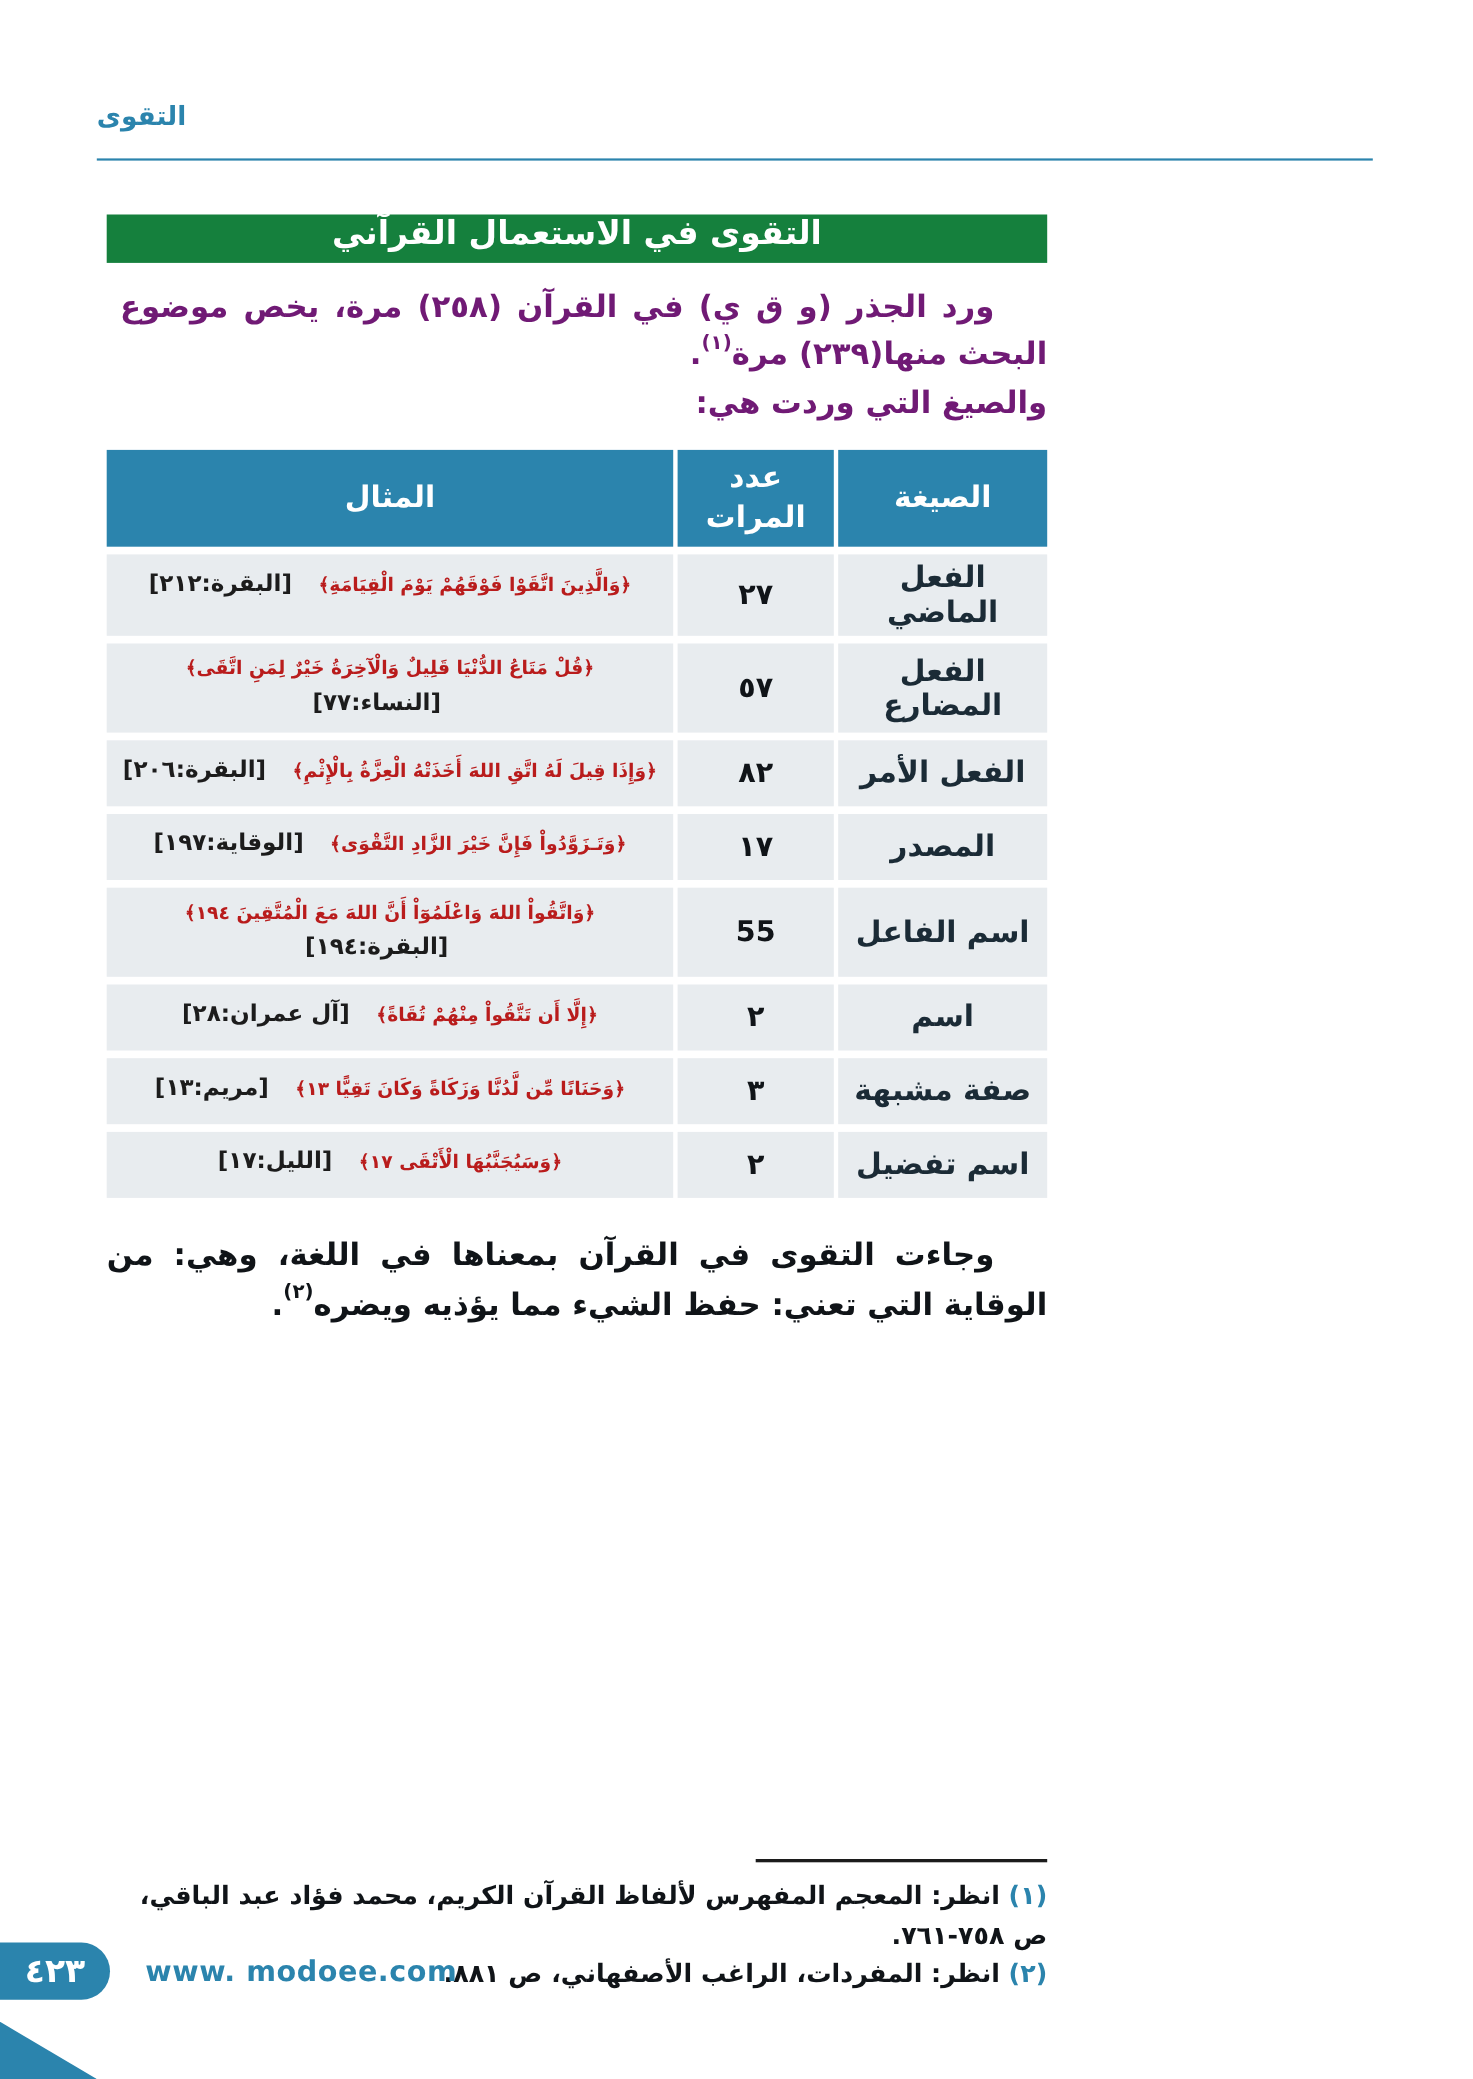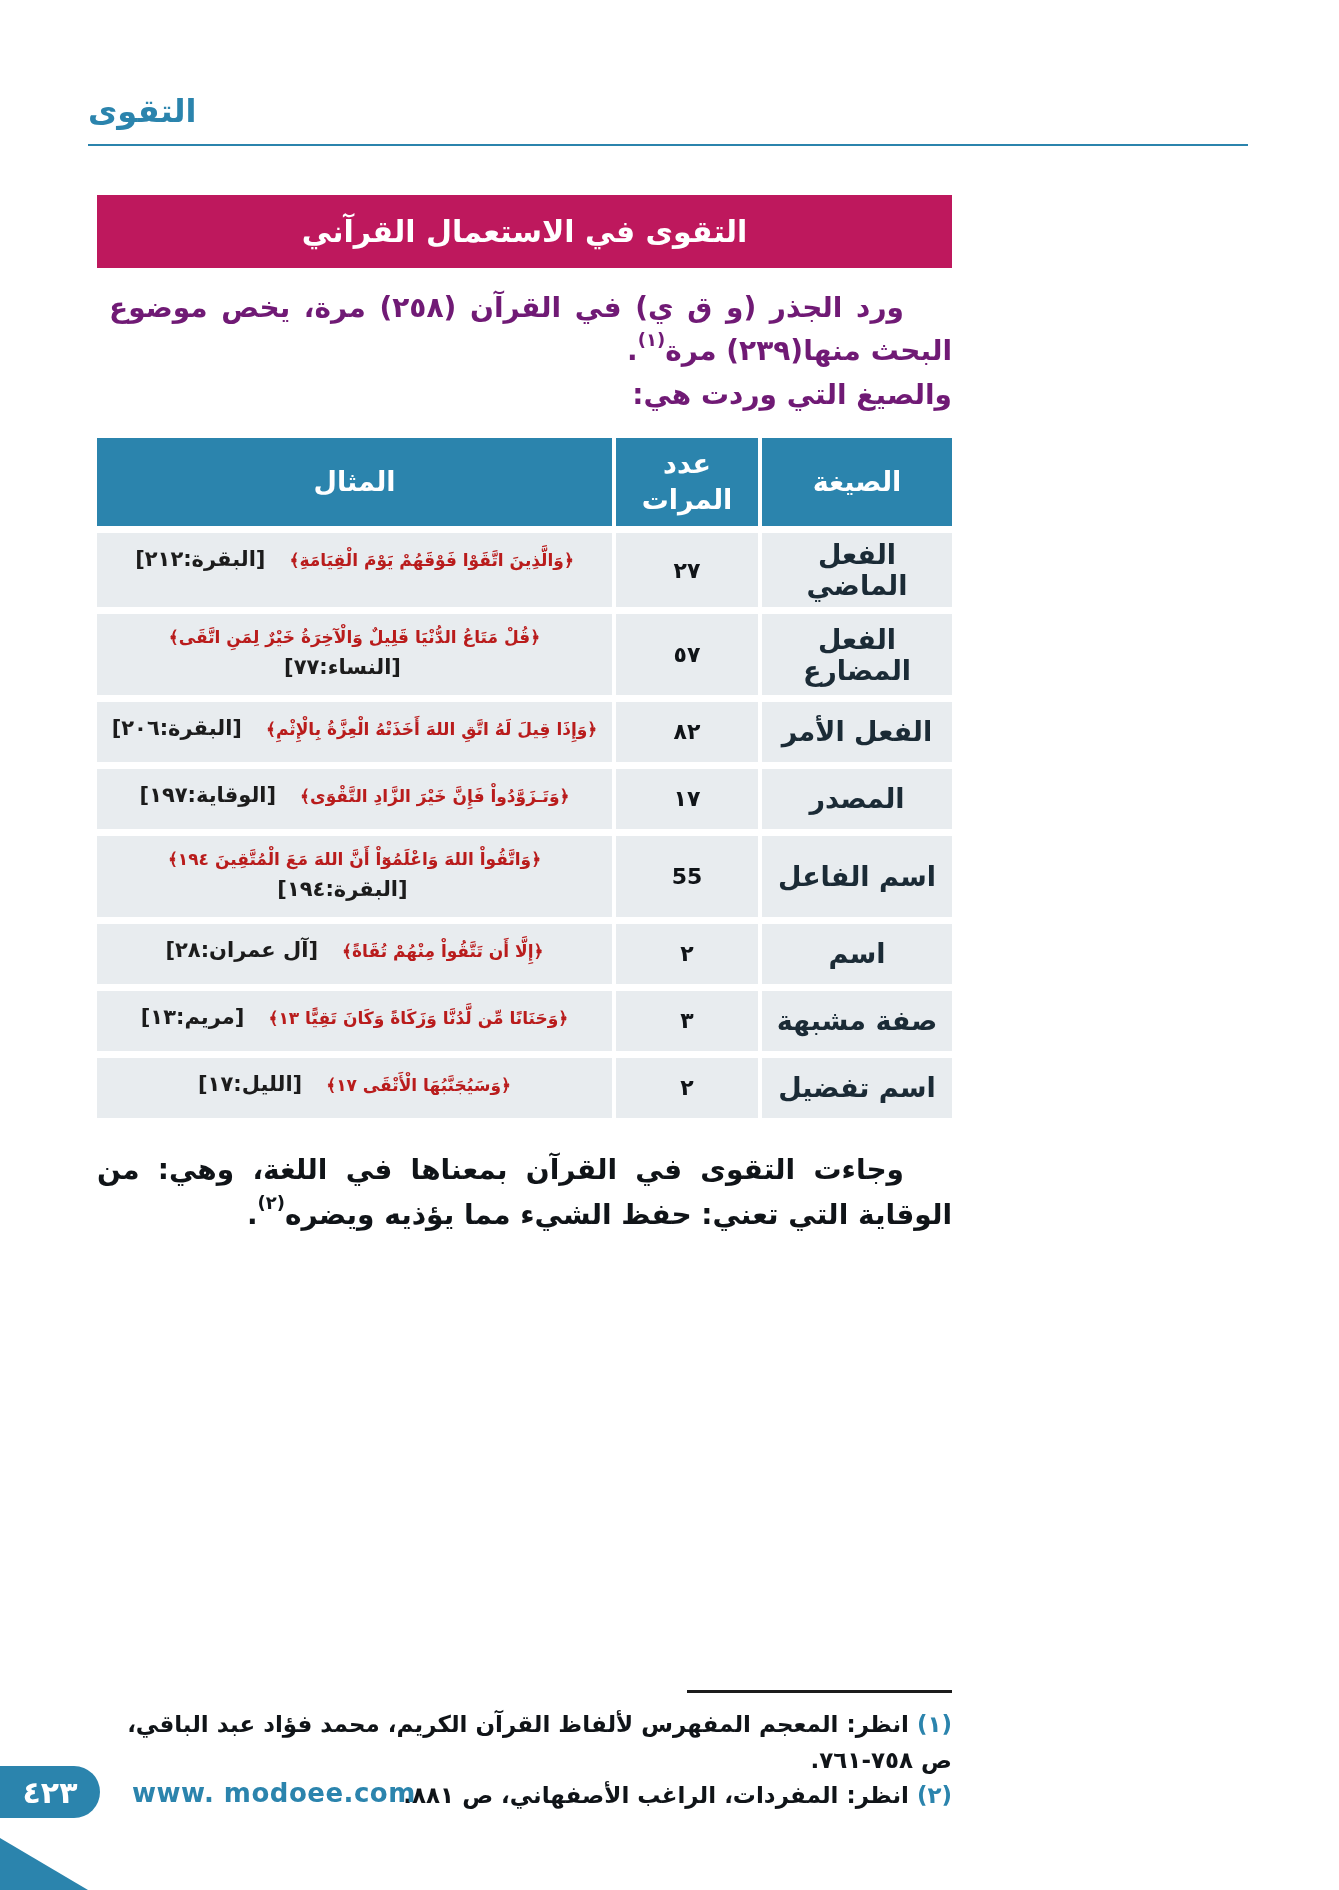--- a/index.html
+++ b/index.html
@@ -14,21 +14,21 @@
     overflow: hidden;
     direction: rtl;
   }
 
   
   .running-head {
     position: absolute;
     left: 88px;
     top: 92px;
     color: #2b84ad;
-    font-size: 32px;
+    font-size: 24px;
     font-weight: bold;
   }
   .head-rule {
     position: absolute;
     left: 88px;
     top: 144px;
     width: 1160px;
     height: 2px;
     background: #2b84ad;
   }
@@ -37,27 +37,26 @@
   .content {
     position: absolute;
     left: 97px;
     top: 195px;
     width: 855px;
     direction: rtl;
   }
 
   .banner {
     width: 100%;
-    height: 73px;
-    background: #be185d;
+    height: 44px;
+    background: #15803d;
     color: #ffffff;
     font-size: 30px;
     font-weight: bold;
     display: flex;
-    align-items: center;
     justify-content: center;
   }
 
   .intro {
     margin-top: 18px;
     font-size: 28px;
     font-weight: bold;
     color: #701a75;
     line-height: 1.55;
     text-align: justify;
@@ -102,21 +101,21 @@
     justify-content: center;
     text-align: center;
     padding: 6px 10px;
   }
   .cell.form {
     font-size: 27px;
     font-weight: bold;
     color: #1b2b36;
   }
   .cell.count {
-    font-size: 22px;
+    font-size: 26px;
     font-weight: bold;
     color: #101418;
   }
   .cell.example {
     display: block;
     direction: rtl;
     text-align: center;
     line-height: 1.6;
     padding-top: 10px;
     padding-bottom: 10px;

